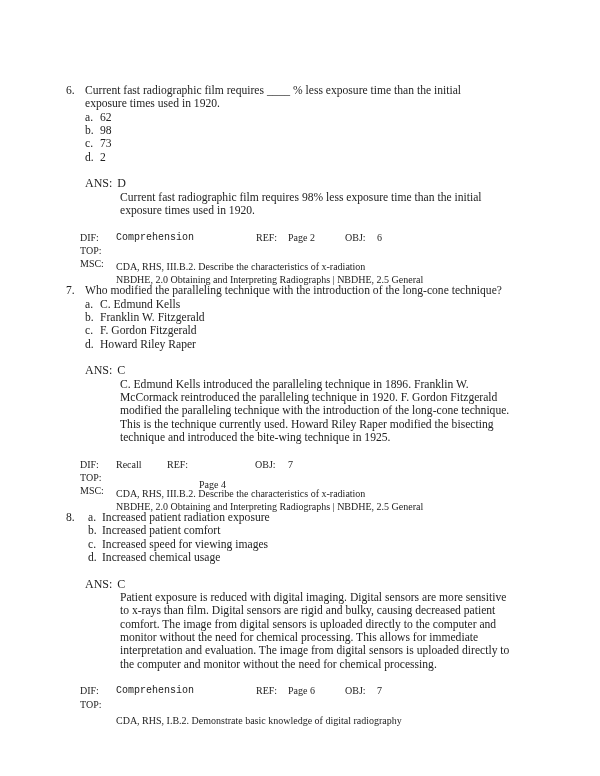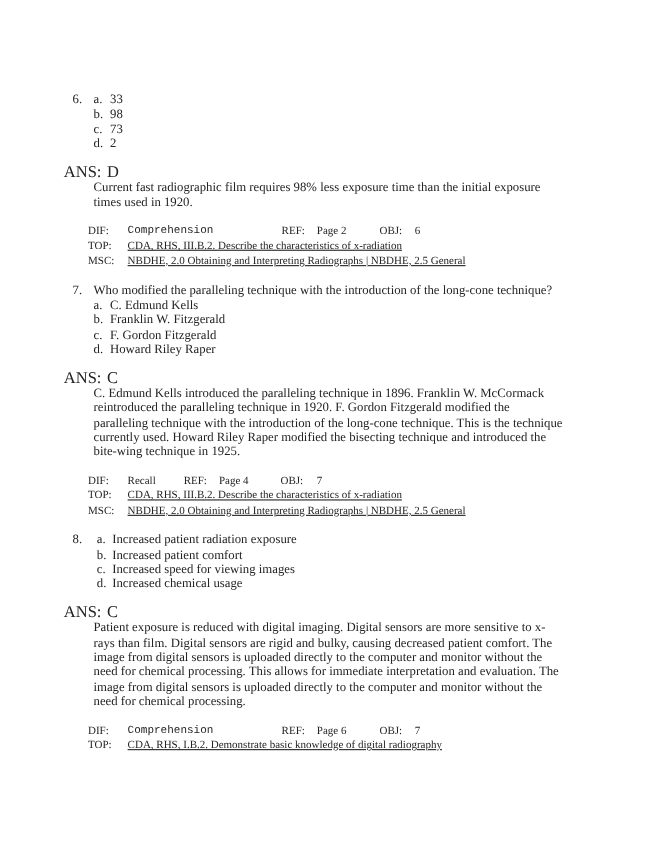--- a/index.html
+++ b/index.html
@@ -71,34 +71,35 @@
   .options.indent2 .option .olet {
     left: 88px;
   }
 
   .gap {
     height: 13.35px;
   }
 
   .ansline {
     position: relative;
-    padding-left: 58px;
-    font-size: 15px;
+    padding-left: 85px;
+    font-size: 12px;
     line-height: 13.35px;
   }
   .ansline .anslabel {
     margin-right: 5px;
   }
 
   .rationale {
     padding-left: 85px;
     padding-right: 88px;
     font-size: 11.6px;
     line-height: 13.35px;
     text-align: left;
+    margin-left: 35px;
   }
 
   
   .metaline {
     position: relative;
     height: 13.35px;
     font-size: 10px;
     line-height: 13.35px;
   }
   .metaline .mlabel {
@@ -112,46 +113,46 @@
   }
   
   .meta-wide .col1 { left: 116px; font-family: Liberation Mono, monospace; }
   .meta-wide .col2lab { left: 256px; }
   .meta-wide .col2val { left: 288px; }
   .meta-wide .col3lab { left: 345px; }
   .meta-wide .col3val { left: 377px; }
   
   .meta-narrow .col1 { left: 116px; }
   .meta-narrow .col2lab { left: 167px; }
-  .meta-narrow .col2val { left: 199px; }
+  .meta-narrow .col2val { left: 199px; margin-top: 20px; }
   .meta-narrow .col3lab { left: 255px; }
   .meta-narrow .col3val { left: 288px; }
 
   .metaline .mtext {
     position: absolute;
     left: 116px;
-    top: 0;
+    top: 16px;
     white-space: nowrap;
-    text-decoration: underline;
   }
 </style>
 </head>
 <body>
 
 <div class="page">
   <div class="content" style="padding-top:84px;">
 
     <div class="qblock">
       <div class="qline">
         <span class="qnum">6.</span>
+        <span>Current fast radiographic film requires ____ % less exposure time than the initial exposure times used in 1920.</span>
       </div>
       <ul class="options">
         <li class="option">
           <span class="olet">a.</span>
-          <span>33</span>
+          <span>62</span>
         </li>
         <li class="option">
           <span class="olet">b.</span>
           <span>98</span>
         </li>
         <li class="option">
           <span class="olet">c.</span>
           <span>73</span>
         </li>
         <li class="option">

